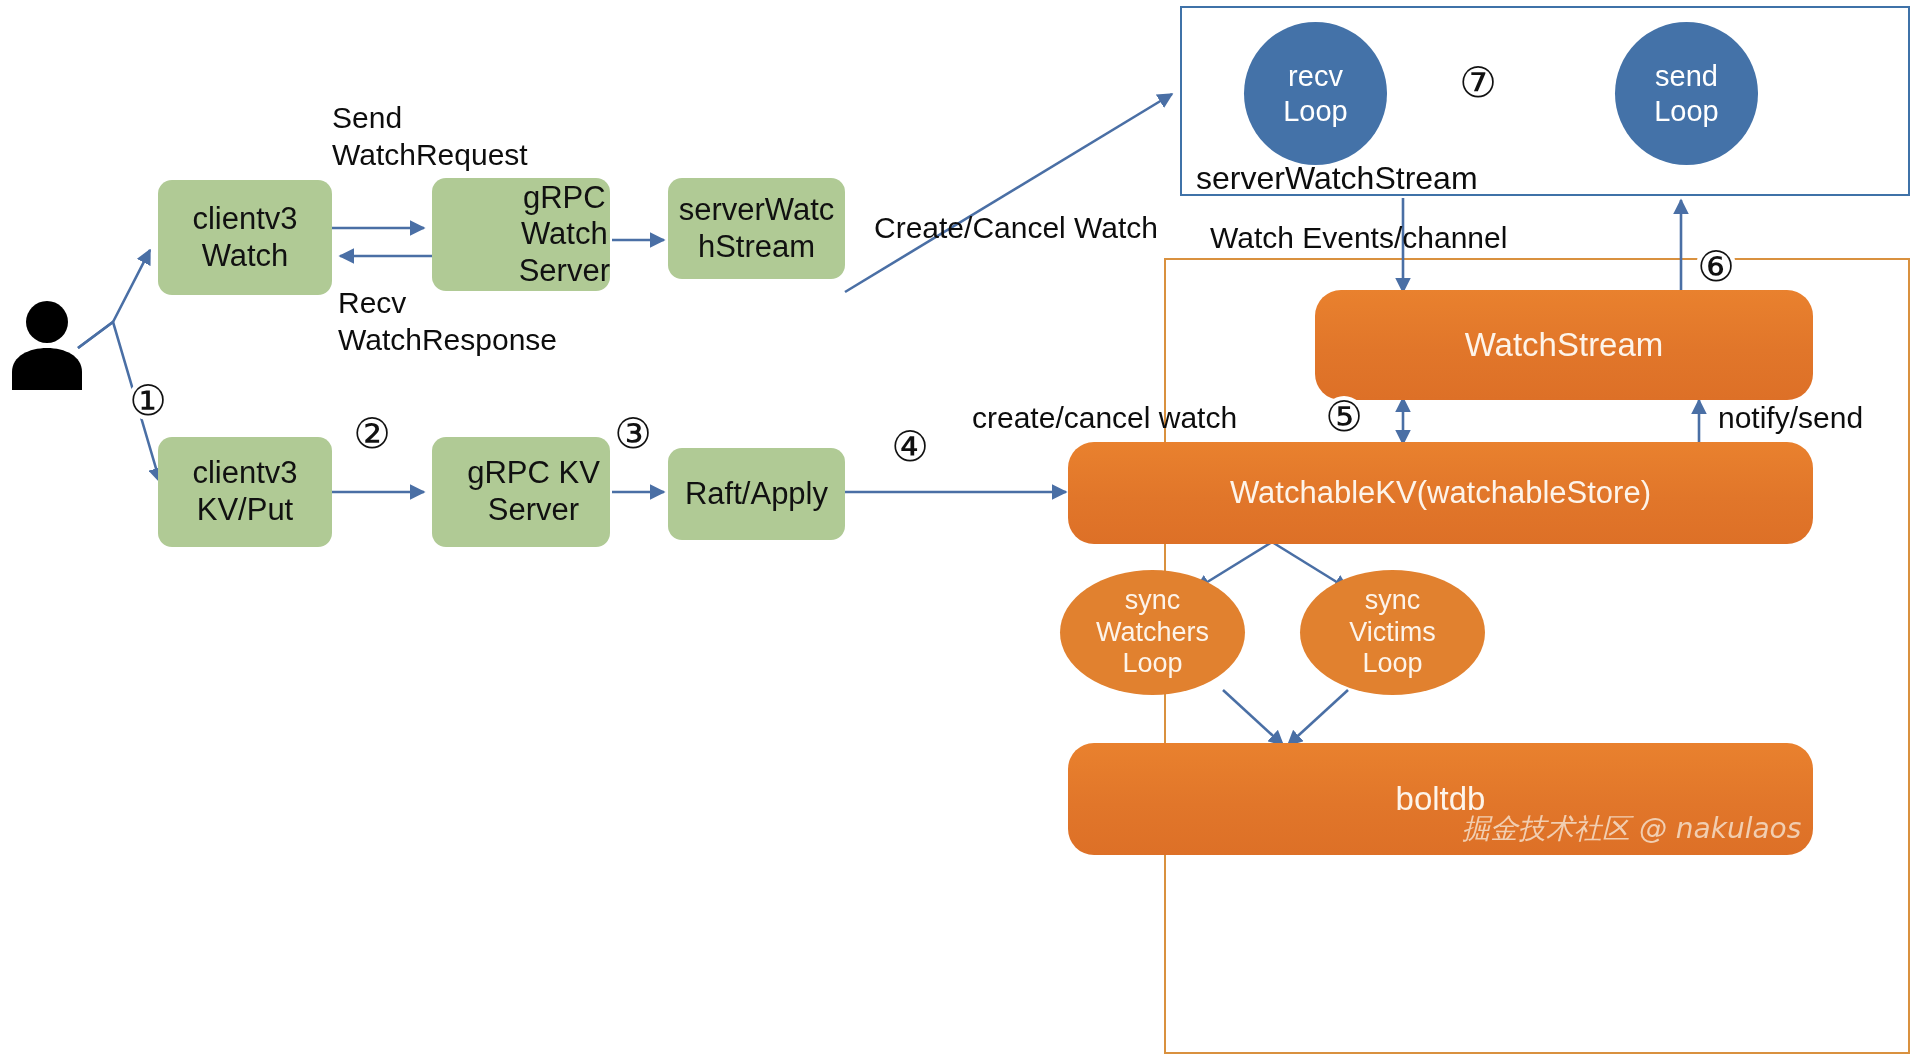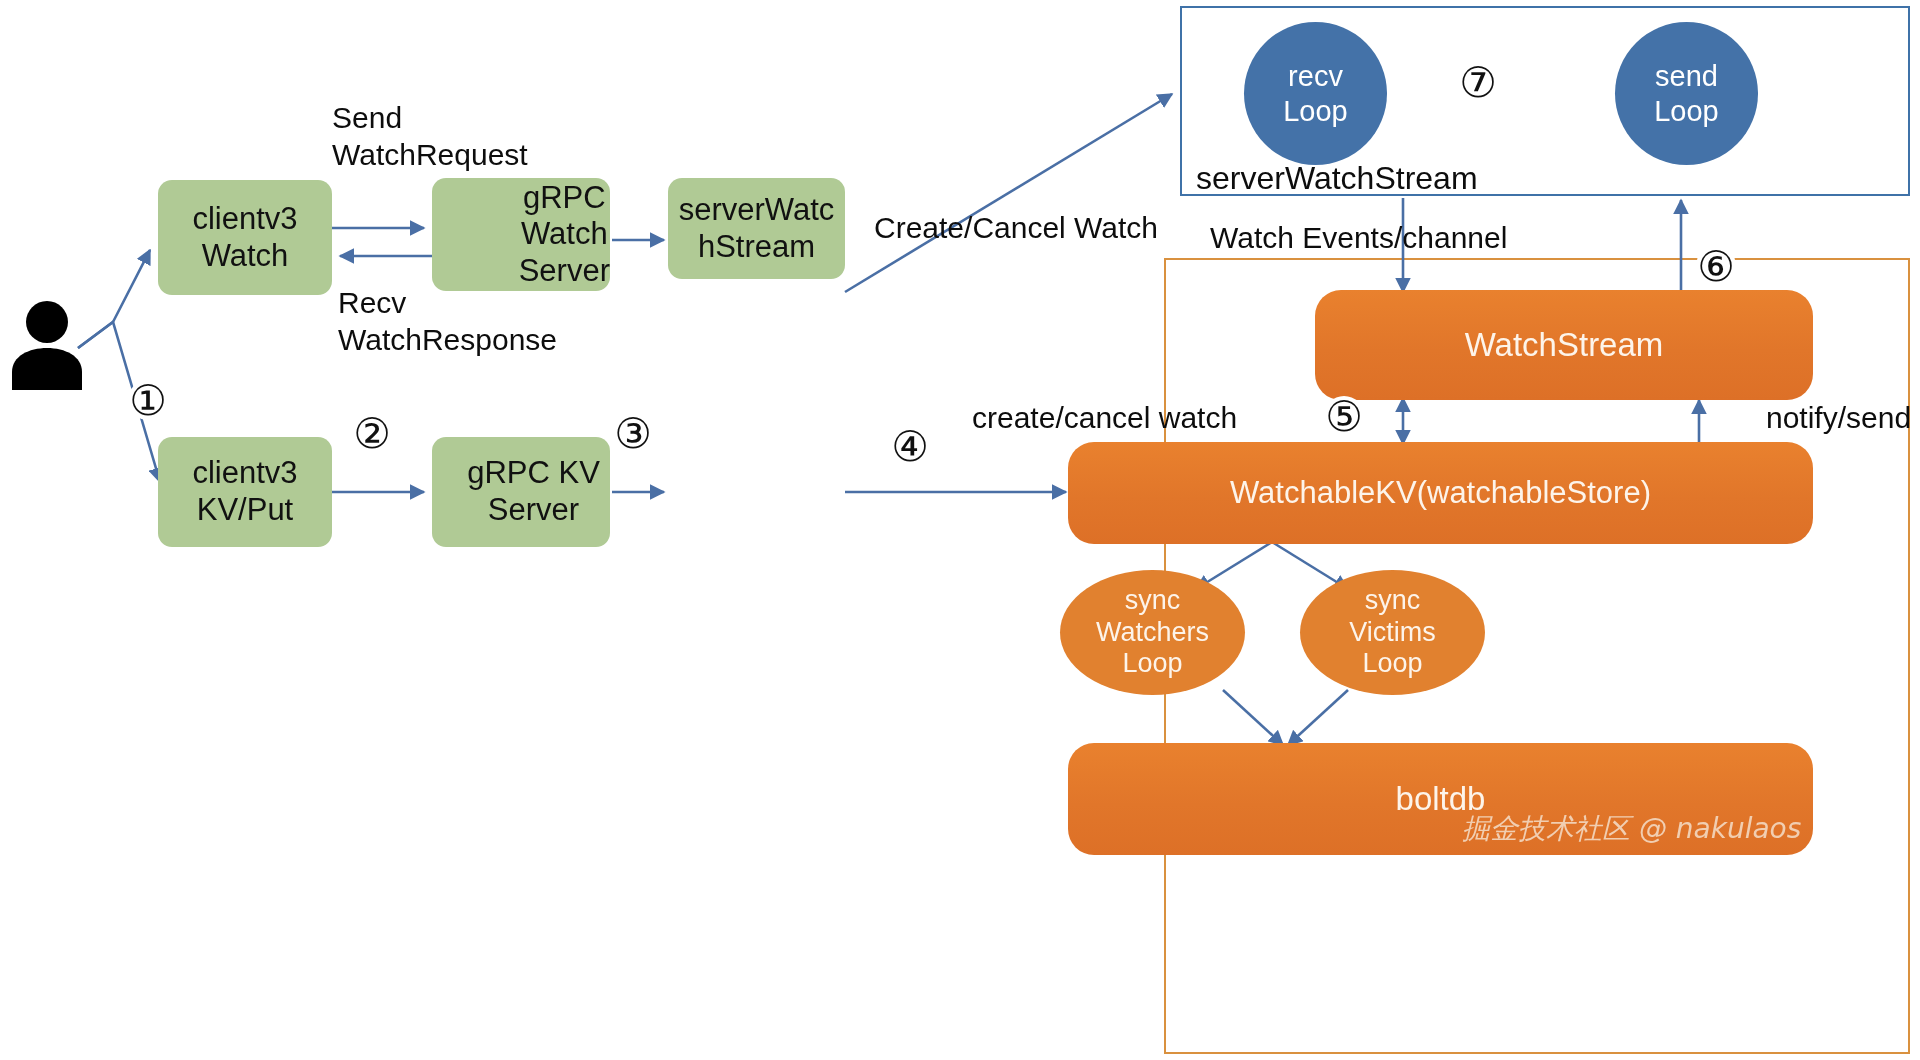--- a/index.html
+++ b/index.html
@@ -119,20 +119,23 @@
   <div class="node green-box" style="left:158px;top:437px;width:174px;height:110px;">
     <span style="white-space:pre-line">clientv3
 KV/Put</span>
   </div>
 
   <div class="node green-box" style="left:432px;top:437px;width:178px;height:110px;padding-left:25px;">
     <span style="white-space:pre-line">gRPC KV
 Server</span>
   </div>
 
+  <div class="node green-box" style="left:668px;top:448px;width:177px;height:92px;">
+    <span style="white-space:pre-line">Raft/Apply</span>
+  </div>
 
   <div class="node blue-circle" style="left:1244px;top:22px;width:143px;height:143px;">
     <span style="white-space:pre-line">recv
 Loop</span>
   </div>
 
   <div class="node blue-circle" style="left:1615px;top:22px;width:143px;height:143px;">
     <span style="white-space:pre-line">send
 Loop</span>
   </div>
@@ -170,21 +173,21 @@
     <div>Recv</div>
     <div>WatchResponse</div>
   </div>
 
   <div class="edge-label" style="left:874px;top:210px;">Create/Cancel Watch</div>
 
   <div class="edge-label" style="left:1210px;top:220px;">Watch Events/channel</div>
 
   <div class="edge-label" style="left:972px;top:400px;">create/cancel watch</div>
 
-  <div class="edge-label" style="left:1718px;top:400px;margin-left:48px;">notify/send</div>
+  <div class="edge-label" style="left:1718px;top:400px;">notify/send</div>
 
   <div class="step" style="left:128px;top:380px;border:none;font-size:42px;">①</div>
   <div class="step" style="left:352px;top:413px;border:none;font-size:42px;">②</div>
   <div class="step" style="left:613px;top:413px;border:none;font-size:42px;">③</div>
   <div class="step" style="left:890px;top:426px;border:none;font-size:42px;">④</div>
   <div class="step" style="left:1324px;top:396px;border:none;font-size:42px;">⑤</div>
   <div class="step" style="left:1696px;top:246px;border:none;font-size:42px;">⑥</div>
   <div class="step" style="left:1458px;top:62px;border:none;font-size:42px;">⑦</div>
 
   <div class="watermark" style="left:1462px;top:810px;font-style:italic;">掘金技术社区 @ nakulaos</div>

